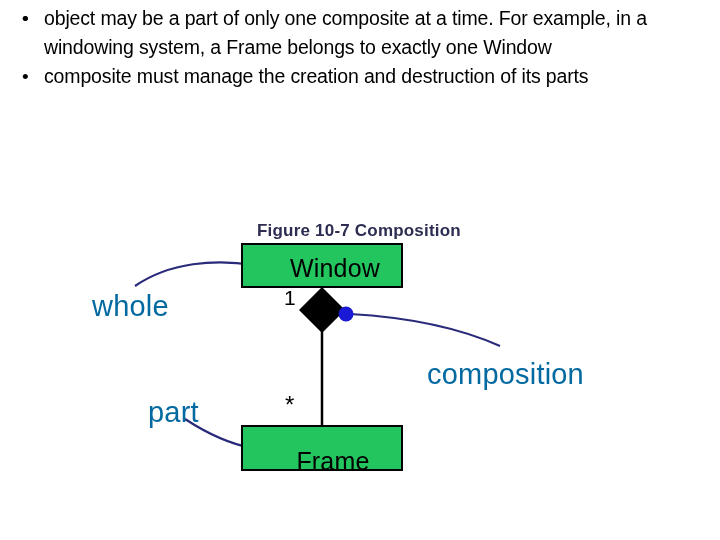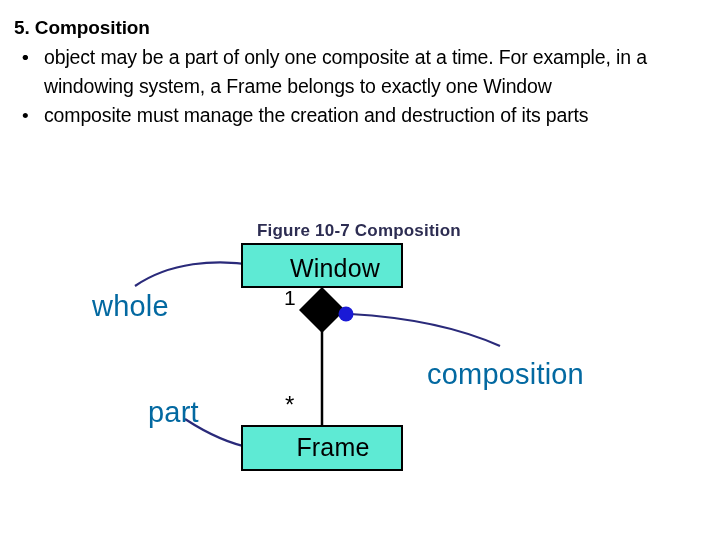--- a/index.html
+++ b/index.html
@@ -79,39 +79,39 @@
     font-size: 17px;
     font-weight: bold;
     color: #2d2d52;
     letter-spacing: 0.2px;
     white-space: nowrap;
   }
 
   .uml-box {
     position: absolute;
     border: 2.5px solid #000000;
-    background: #5eead4;
+    background: #22c55e;
     box-sizing: border-box;
   }
 
   .uml-box-label {
     position: absolute;
     left: 0;
     right: 0;
     text-align: center;
     font-size: 25px;
     color: #000000;
     letter-spacing: 0.2px;
   }
 
   .box-window { left: 241px; top: 33px; width: 162px; height: 45px; }
   .box-frame  { left: 241px; top: 215px; width: 162px; height: 46px; }
 
   .label-window { top: 9px; padding-left: 26px; }
-  .label-frame  { top: 6px; padding-left: 22px; }
+  .label-frame  { top: 20px; padding-left: 22px; }
 
   .anno-label {
     position: absolute;
     color: #0369a1;
     font-size: 29px;
     letter-spacing: 0.2px;
     white-space: nowrap;
   }
   .anno-whole       { left: 92px;  top: 80px; }
   .anno-part        { left: 148px; top: 186px; }
@@ -124,21 +124,20 @@
     white-space: nowrap;
   }
   .mult-one  { left: 284px; top: 76px; }
   .mult-star { left: 285px; top: 181px; font-size: 24px; }
 </style>
 </head>
 <body>
 
 <div class="slide-text">
 
-  <div class="slide-title">5. Composition</div>
 
   <ul class="bullet-list">
     <li class="bullet-item">
       <span class="bullet-dot">•</span>
     </li>
     <li class="bullet-item">
       <span class="bullet-dot">•</span>
       <span>object may be a part of only one composite at a time. For example, in a windowing system, a Frame belongs to exactly one Window</span>
     </li>
     <li class="bullet-item">

